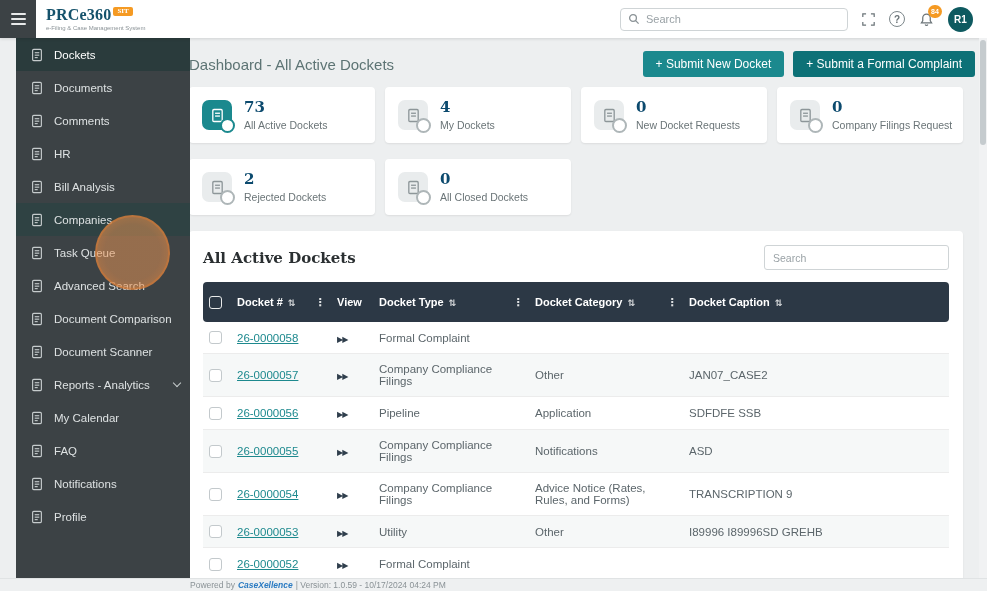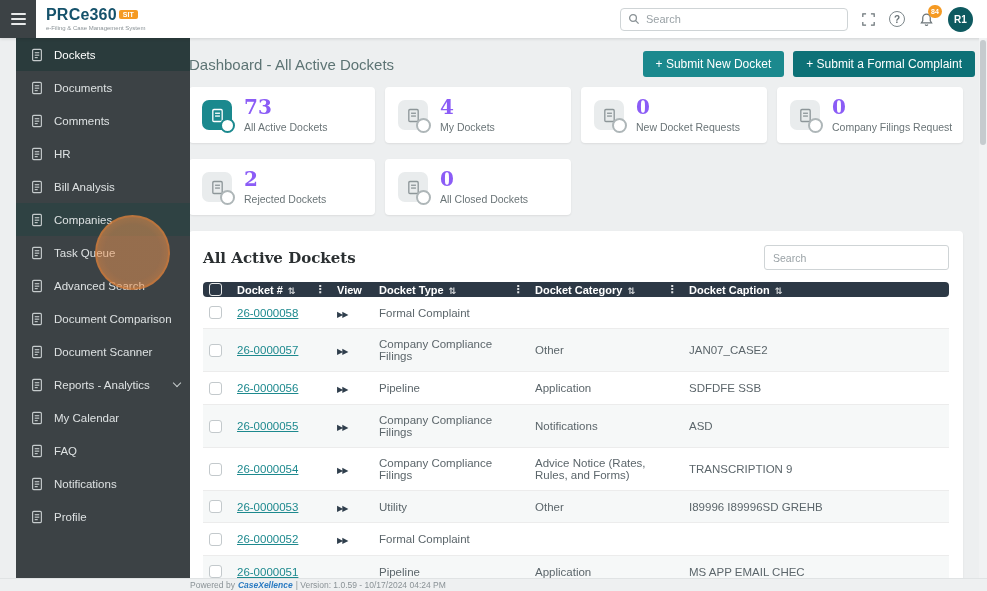--- a/index.html
+++ b/index.html
@@ -6,21 +6,21 @@
   body { font-family:"Liberation Sans","DejaVu Sans",sans-serif; background:#dfe2e4; }
   .page { position:relative; width:987px; height:591px; overflow:hidden; background:#edeff0; }
 
   
   .header { position:absolute; top:0; left:0; right:0; height:38px; background:#fff;
             box-shadow:0 1px 3px rgba(0,0,0,.12); display:flex; align-items:center; z-index:30; }
   .burger { width:36px; height:38px; background:#3c4245; display:flex; flex-direction:column;
             justify-content:center; align-items:center; gap:3px; cursor:pointer; flex:0 0 auto; }
   .burger i { display:block; width:15px; height:2px; background:#e8eaea; border-radius:1px; }
   .logo { margin-left:10px; line-height:1; cursor:pointer; }
-  .logo-row { display:flex; align-items:flex-end; }
+  .logo-row { display:flex; align-items:center;font-family:Liberation Serif, serif; }
   .logo-text { font-size:16px; font-weight:bold; color:#15526b; letter-spacing:.2px; }
   .logo-badge { background:#f59a23; color:#fff; font-size:7px; font-weight:bold; padding:1px 4px;
                 border-radius:2px; margin-left:2px; position:relative; top:-4px; }
   .logo-tag { font-size:6px; color:#8a9296; margin-top:2px; }
   .hspace { flex:1; }
   .search-box { display:flex; align-items:center; width:228px; height:23px; border:1px solid #cfd4d6;
                 border-radius:4px; padding:0 7px; background:#fff; margin-right:14px; }
   .search-box svg { flex:0 0 auto; }
   .search-box input { border:none; outline:none; font-size:11px; margin-left:6px; width:100%;
                       color:#444; background:transparent; font-family:inherit; }
@@ -61,36 +61,36 @@
   .stats-row { display:flex; gap:10px; margin-bottom:16px; }
   .stat-card { width:186px; height:56px; background:#fff; border-radius:4px; box-shadow:0 1px 2px rgba(0,0,0,.08);
                display:flex; align-items:center; padding-left:13px; gap:12px; cursor:pointer; }
   .stat-icon { position:relative; width:30px; height:30px; border-radius:7px; background:#e9eced;
                color:#8d9699; display:flex; align-items:center; justify-content:center; flex:0 0 auto; }
   .stat-icon.accent { background:#1b898e; color:#fff; }
   .stat-icon::after { content:""; position:absolute; right:-3px; bottom:-3px; width:11px; height:11px;
                       border-radius:50%; background:#fff; border:2.5px solid #aeb6b8; }
   .stat-icon.accent::after { border-color:#1b898e; }
   .stat-text { display:flex; flex-direction:column; line-height:1.15; padding-right:6px; }
-  .stat-value { font-family:"DejaVu Serif","Liberation Serif",serif; font-weight:bold; font-size:20px; color:#8b5cf6; }
+  .stat-value { font-family:"DejaVu Serif","Liberation Serif",serif; font-weight:bold; font-size:15px; color:#0c4a6e; }
   .stat-label { font-size:10.5px; color:#6a7477; margin-top:2px; }
 
   .table-card { margin:0 24px 0 15px; background:#fff; border-radius:4px; box-shadow:0 1px 2px rgba(0,0,0,.08);
                 padding:14px; min-height:368px; }
   .table-head { display:flex; align-items:center; justify-content:space-between; margin-bottom:12px; }
   .table-title { font-family:"DejaVu Serif","Liberation Serif",serif; font-size:15px; font-weight:bold; color:#2a2f31; }
   .table-search { width:185px; height:25px; border:1px solid #cfd4d6; border-radius:3px; padding:0 8px;
                   font-size:10.5px; font-family:inherit; color:#444; outline:none; }
   .table-search::placeholder { color:#9aa2a6; }
 
   table { width:100%; border-collapse:collapse; table-layout:fixed; }
   col.c-cb{width:28px;} col.c-docket{width:78px;} col.c-k{width:22px;} col.c-view{width:42px;}
   col.c-type{width:134px;} col.c-cat{width:132px;} col.c-cap{width:auto;}
   thead th { background:#2c3845; color:#fff; font-size:11px; font-weight:bold; text-align:left;
-             height:15px; padding:0 6px; white-space:nowrap;margin-top:38px; }
+             height:40px; padding:0 6px; white-space:nowrap;margin-top:38px; }
   thead th:first-child { border-radius:4px 0 0 4px; }
   thead th:last-child { border-radius:0 4px 4px 0; }
   .sort { font-size:9px; opacity:.8; margin-left:5px; cursor:pointer; }
   th.kebab { text-align:center; font-size:11px; color:rgba(255,255,255,.85); cursor:pointer; padding:0; }
   tbody td { font-size:11.5px; color:#5c666b; padding:9px 6px; border-bottom:1px solid #ececec; vertical-align:middle; }
   tbody tr:nth-child(even) td { background:#f6f8f8; }
   .cb { display:inline-block; width:13px; height:13px; border:1.5px solid #c3c9cc; border-radius:3px;
         background:#fff; cursor:pointer; vertical-align:middle; }
   .cb.on-dark { border-color:#e8eaea; background:transparent; }
   .dlink { color:#1d898e; text-decoration:underline; cursor:pointer; }

